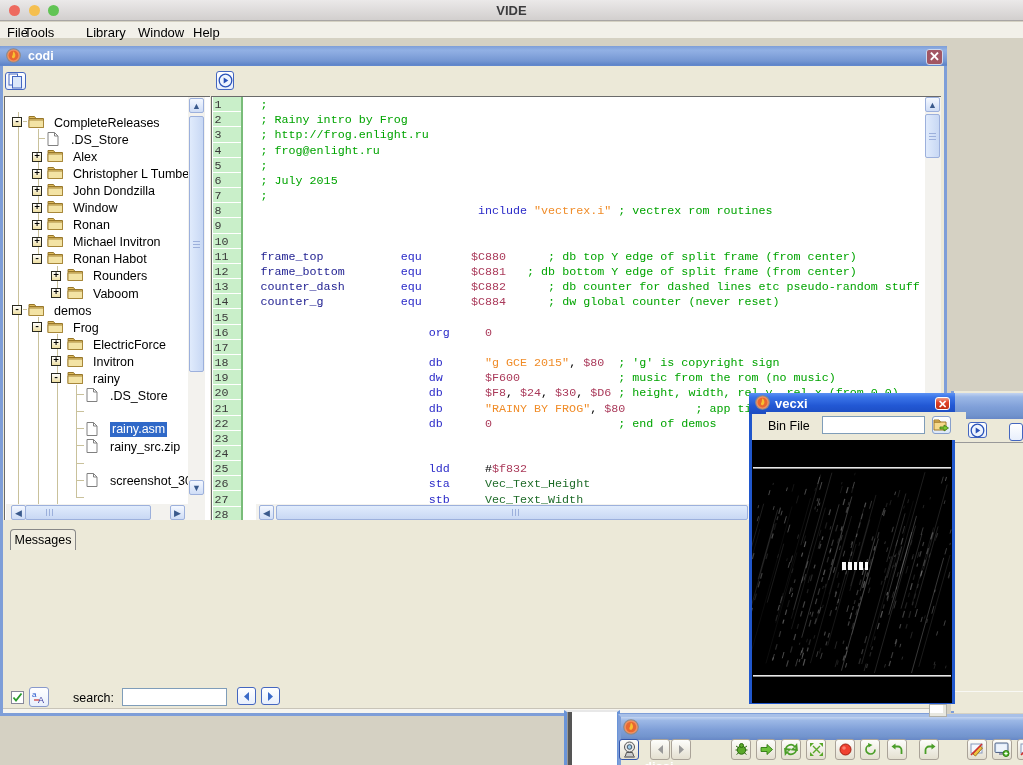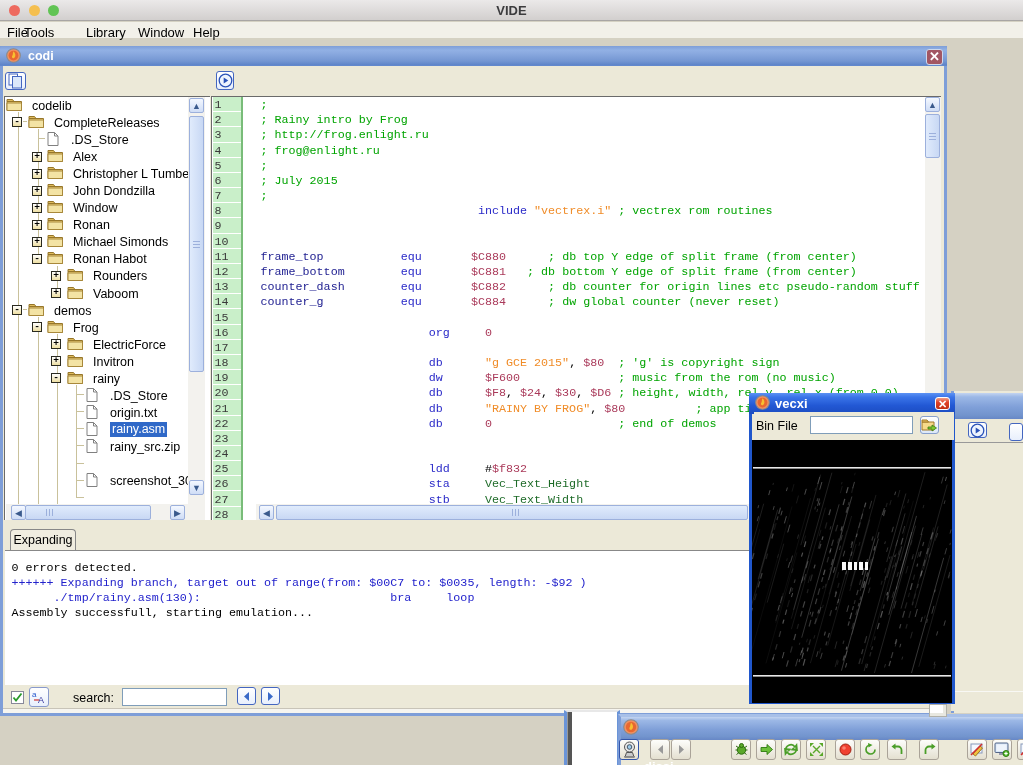--- a/index.html
+++ b/index.html
@@ -46,21 +46,21 @@
 #msgtab { position:absolute; left:6px; top:3px; width:66px; height:21px; background:#f0ede0; border:1px solid #888; border-bottom:none; border-radius:4px 4px 0 0; font-size:12.5px; text-align:center; line-height:20px; }
 #msgbody { position:absolute; left:1px; top:24px; width:938px; height:135px; background:#fff; border-top:1px solid #888; }
 #msgtext { position:absolute; left:6.5px; top:9.5px; font-family:"Liberation Mono",monospace; font-size:11.7px; line-height:15.2px; color:#000; white-space:pre; }
 .blue { color:#2222cc; }
 #msgbar { position:absolute; left:0px; top:160px; width:941px; height:22px; background:#ece9d8; }
 
 #vecxi { left:749px; top:393px; width:206px; height:311px; background:#ece9d8; border:3px solid #2057cc; border-radius:3px 3px 0 0; }
 #vecxititle { position:absolute; left:-3px; top:-3px; width:206px; height:21px; background:linear-gradient(#5c92f4 0%,#3a74e8 20%,#2258d4 60%,#1c4cc0 100%); }
 #vecxititle .txt { position:absolute; left:26px; top:3px; color:#fff; font-weight:bold; font-size:13px; }
 #vecxix { position:absolute; left:186px; top:4px; width:15px; height:13px; background:linear-gradient(#f0A088,#e04228 40%,#c03014); border:1px solid #fff; border-radius:3px; color:#fff; font-size:11px; font-weight:bold; text-align:center; line-height:12px; }
-#binrow { position:absolute; left:2px; top:16px; width:200px; height:28px; background:#ece9d8; }
+#binrow { position:absolute; left:14px; top:16px; width:200px; height:28px; background:#ece9d8; }
 #binrow .lab { position:absolute; left:2px; top:7px; font-size:12.5px; color:#000; }
 #binrow input { position:absolute; left:56px; top:4px; width:103px; height:18px; border:1px solid #7f9db9; background:#fff; }
 #binbtn { position:absolute; left:166px; top:4px; width:19px; height:18px; background:linear-gradient(#fff,#dce8f8); border:1px solid #88a0cc; border-radius:3px; display:flex; align-items:center; justify-content:center; }
 #screen { position:absolute; left:0px; top:44px; width:200px; height:263px; background:#000; }
 
 #rightwin { left:951px; top:391px; width:72px; height:322px; background:#ece9d8; border-left:3px solid #7e9ed8; }
 #rwtitle { position:absolute; left:-3px; top:2px; width:75px; height:26px; background:linear-gradient(#c3d4f0 0%,#9cb8e6 15%,#7f9fd8 55%,#7294cd 85%,#6787c6 100%); }
 #rwbot { position:absolute; left:-3px; top:300px; width:75px; height:20px; background:#ece9d8; border-top:1px solid #f8f8f4; }
 
 #fragwin { left:564px; top:710px; width:56px; height:55px; background:#fff; border-left:3px solid #6a94d8; border-right:3px solid #6a94d8; border-top:2px solid #e8e8e8; }
@@ -136,28 +136,20 @@
       <div style="position:absolute;left:52px;top:263.1px;width:4px;height:1px;background:#c9c19b;"></div>
       <div style="position:absolute;left:52px;top:280.2px;width:4px;height:1px;background:#c9c19b;"></div>
       <div style="position:absolute;left:71px;top:288.2px;width:1px;height:111.4px;background:#c9c19b;"></div>
       <div style="position:absolute;left:71px;top:297.2px;width:8px;height:1px;background:#c9c19b;"></div>
       <div style="position:absolute;left:71px;top:314.3px;width:8px;height:1px;background:#c9c19b;"></div>
       <div style="position:absolute;left:71px;top:331.3px;width:8px;height:1px;background:#c9c19b;"></div>
       <div style="position:absolute;left:71px;top:348.4px;width:8px;height:1px;background:#c9c19b;"></div>
       <div style="position:absolute;left:71px;top:365.5px;width:8px;height:1px;background:#c9c19b;"></div>
       <div style="position:absolute;left:71px;top:382.5px;width:8px;height:1px;background:#c9c19b;"></div>
       <div style="position:absolute;left:71px;top:399.6px;width:8px;height:1px;background:#c9c19b;"></div>
-<div class="trow" style="top:-0.2px">
-        <div class="ticon" style="left:1px;top:1px"><svg width="17" height="14" viewBox="0 0 17 14">
-            <path d="M1 3.5 L1 12.5 L15.5 12.5 L15.5 3.5 Z" fill="#e9cc79" stroke="#96762a" stroke-width="1"></path>
-            <path d="M1 3.5 L1 1.5 L6.5 1.5 L8 3.5 Z" fill="#dfbc5e" stroke="#96762a" stroke-width="1"></path>
-            <path d="M1 5 L15.5 5 L15.5 12.5 L1 12.5 Z" fill="#f3e3a4" stroke="#a8883a" stroke-width="1"></path>
-          </svg></div>
-        <div class="tlab" style="left:27px">codelib</div>
-      </div>
 <div class="trow" style="top:16.9px">
         <div class="pm" style="left:7px">-</div>
         <div class="ticon" style="left:23px;top:1px"><svg width="17" height="14" viewBox="0 0 17 14">
             <path d="M1 3.5 L1 12.5 L15.5 12.5 L15.5 3.5 Z" fill="#e9cc79" stroke="#96762a" stroke-width="1"></path>
             <path d="M1 3.5 L1 1.5 L6.5 1.5 L8 3.5 Z" fill="#dfbc5e" stroke="#96762a" stroke-width="1"></path>
             <path d="M1 5 L15.5 5 L15.5 12.5 L1 12.5 Z" fill="#f3e3a4" stroke="#a8883a" stroke-width="1"></path>
           </svg></div>
         <div class="tlab" style="left:49px">CompleteReleases</div>
       </div>
 <div class="trow" style="top:33.9px">
@@ -212,21 +204,21 @@
           </svg></div>
         <div class="tlab" style="left:68px">Ronan</div>
       </div>
 <div class="trow" style="top:136.3px">
         <div class="pm" style="left:27px">+</div>
         <div class="ticon" style="left:42px;top:1px"><svg width="17" height="14" viewBox="0 0 17 14">
             <path d="M1 3.5 L1 12.5 L15.5 12.5 L15.5 3.5 Z" fill="#e9cc79" stroke="#96762a" stroke-width="1"></path>
             <path d="M1 3.5 L1 1.5 L6.5 1.5 L8 3.5 Z" fill="#dfbc5e" stroke="#96762a" stroke-width="1"></path>
             <path d="M1 5 L15.5 5 L15.5 12.5 L1 12.5 Z" fill="#f3e3a4" stroke="#a8883a" stroke-width="1"></path>
           </svg></div>
-        <div class="tlab" style="left:68px">Michael Simonds</div>
+        <div class="tlab" style="left:68px">Michael Invitron</div>
       </div>
 <div class="trow" style="top:153.3px">
         <div class="pm" style="left:27px">-</div>
         <div class="ticon" style="left:42px;top:1px"><svg width="17" height="14" viewBox="0 0 17 14">
             <path d="M1 3.5 L1 12.5 L15.5 12.5 L15.5 3.5 Z" fill="#e9cc79" stroke="#96762a" stroke-width="1"></path>
             <path d="M1 3.5 L1 1.5 L6.5 1.5 L8 3.5 Z" fill="#dfbc5e" stroke="#96762a" stroke-width="1"></path>
             <path d="M1 5 L15.5 5 L15.5 12.5 L1 12.5 Z" fill="#f3e3a4" stroke="#a8883a" stroke-width="1"></path>
           </svg></div>
         <div class="tlab" style="left:68px">Ronan Habot</div>
       </div>
@@ -292,27 +284,20 @@
             <path d="M1 5 L15.5 5 L15.5 12.5 L1 12.5 Z" fill="#f3e3a4" stroke="#a8883a" stroke-width="1"></path>
           </svg></div>
         <div class="tlab" style="left:88px">rainy</div>
       </div>
 <div class="trow" style="top:289.8px">
         <div class="ticon" style="left:81px;top:1px"><svg width="12" height="14" viewBox="0 0 12 14">
             <path d="M1 .5 L7.5 .5 L11 4 L11 13.5 L1 13.5 Z" fill="#fff" stroke="#808080" stroke-width="1"></path>
             <path d="M7.5 .5 L7.5 4 L11 4" fill="none" stroke="#808080" stroke-width="1"></path>
           </svg></div>
         <div class="tlab" style="left:105px">.DS_Store</div>
-      </div>
-<div class="trow" style="top:306.9px">
-        <div class="ticon" style="left:81px;top:1px"><svg width="12" height="14" viewBox="0 0 12 14">
-            <path d="M1 .5 L7.5 .5 L11 4 L11 13.5 L1 13.5 Z" fill="#fff" stroke="#808080" stroke-width="1"></path>
-            <path d="M7.5 .5 L7.5 4 L11 4" fill="none" stroke="#808080" stroke-width="1"></path>
-          </svg></div>
-        <div class="tlab" style="left:105px">origin.txt</div>
       </div>
 <div class="trow" style="top:323.9px">
         <div class="ticon" style="left:81px;top:1px"><svg width="12" height="14" viewBox="0 0 12 14">
             <path d="M1 .5 L7.5 .5 L11 4 L11 13.5 L1 13.5 Z" fill="#fff" stroke="#808080" stroke-width="1"></path>
             <path d="M7.5 .5 L7.5 4 L11 4" fill="none" stroke="#808080" stroke-width="1"></path>
           </svg></div>
         <div class="tsel" style="left:105px">rainy.asm</div>
       </div>
 <div class="trow" style="top:341.0px">
         <div class="ticon" style="left:81px;top:1px"><svg width="12" height="14" viewBox="0 0 12 14">
@@ -383,21 +368,21 @@
 <b class="c">; http://frog.enlight.ru</b>
 <b class="c">; frog@enlight.ru</b>
 <b class="c">;</b>
 <b class="c">; July 2015</b>
 <b class="c">;</b>
                                <b class="k">include</b> <b class="s">"vectrex.i"</b> <b class="c">; vectrex rom routines</b>
 
 
 <b class="l">frame_top</b>           <b class="k">equ</b>       <b class="n">$C880</b>      <b class="c">; db top Y edge of split frame (from center)</b>
 <b class="l">frame_bottom</b>        <b class="k">equ</b>       <b class="n">$C881</b>   <b class="c">; db bottom Y edge of split frame (from center)</b>
-<b class="l">counter_dash</b>        <b class="k">equ</b>       <b class="n">$C882</b>      <b class="c">; db counter for origin lines etc pseudo-random stuff</b>
+<b class="l">counter_dash</b>        <b class="k">equ</b>       <b class="n">$C882</b>      <b class="c">; db counter for dashed lines etc pseudo-random stuff</b>
 <b class="l">counter_g</b>           <b class="k">equ</b>       <b class="n">$C884</b>      <b class="c">; dw global counter (never reset)</b>
 
                         <b class="k">org</b>     <b class="n">0</b>
 
                         <b class="k">db</b>      <b class="s">"g GCE 2015"</b>, <b class="n">$80</b>  <b class="c">; 'g' is copyright sign</b>
                         <b class="k">dw</b>      <b class="n">$F600</b>              <b class="c">; music from the rom (no music)</b>
                         <b class="k">db</b>      <b class="n">$F8</b>, <b class="n">$24</b>, <b class="n">$30</b>, <b class="n">$D6</b> <b class="c">; height, width, rel y, rel x (from 0,0)</b>
                         <b class="k">db</b>      <b class="s">"RAINY BY FROG"</b>, <b class="n">$80</b>          <b class="c">; app title</b>
                         <b class="k">db</b>      <b class="n">0</b>                  <b class="c">; end of demos</b>
 
@@ -419,27 +404,21 @@
   <div class="sb" style="left:253px;top:458px;width:672px;height:16px;"></div>
   <div class="sbtn" style="left:256px;top:459px;">◀</div>
   <div class="sthumbh" style="left:273px;top:459px;width:472px;height:15px;">
       <div class="griph" style="left:235px"></div>
       <div class="griph" style="left:238px"></div>
       <div class="griph" style="left:241px"></div>
     </div>
 
   <div style="position:absolute;left:0;top:662px;width:941px;height:5px;background:#f6f5f0;border-top:1px solid #c8c4b8;"></div>
   <div id="msgs">
-    <div id="msgtab">Expanding</div>
-    <div id="msgbody">
-      <div id="msgtext">0 errors detected.
-<span class="blue">++++++ Expanding branch, target out of range(from: $00C7 to: $0035, length: -$92 )</span>
-<span class="blue">      ./tmp/rainy.asm(130):                           bra     loop</span>
-Assembly successfull, starting emulation...</div>
-    </div>
+    <div id="msgtab">Messages</div>
     <div id="msgbar">
       <svg class="abs" style="left:7px;top:5px" width="13" height="13" viewBox="0 0 13 13">
           <rect x="0.5" y="0.5" width="12" height="12" fill="#fff" stroke="#889"></rect>
           <path d="M2.5 6.5 L5 9.5 L10.5 2.5" fill="none" stroke="#2a9a2a" stroke-width="1.8"></path>
         </svg>
       <div class="tbtn" style="left:25px;top:1px;width:20px;height:20px;border-color:#8899cc">
           <svg width="16" height="16" viewBox="0 0 16 16">
             <text x="1" y="8" font-size="8" fill="#2255cc" font-family="Liberation Sans">a</text>
             <text x="7" y="14" font-size="9" fill="#333399" font-family="Liberation Sans">A</text>
             <path d="M3 11 L8 11" stroke="#cc3333" stroke-width="1.2"></path>

